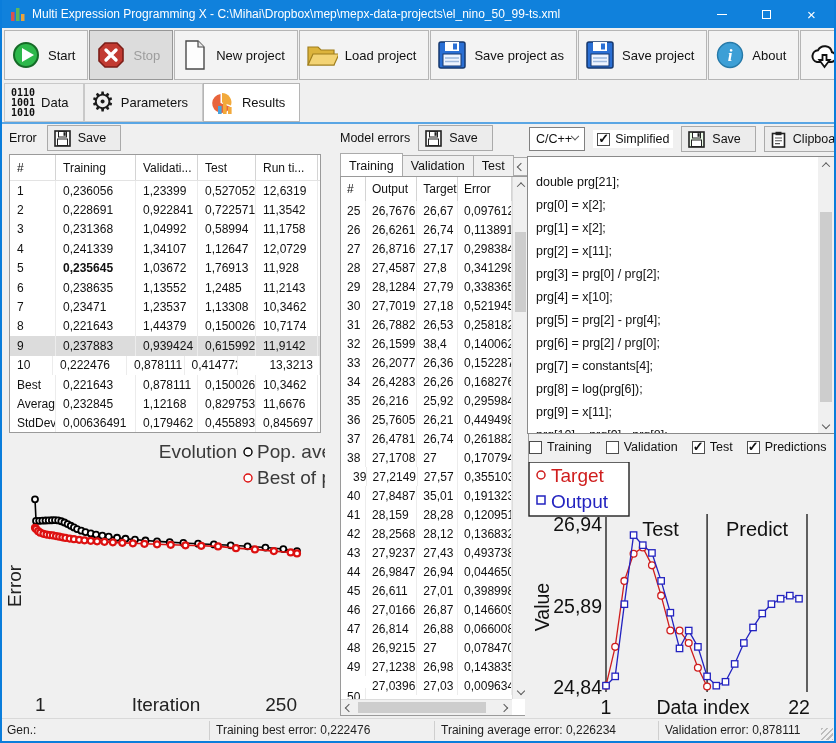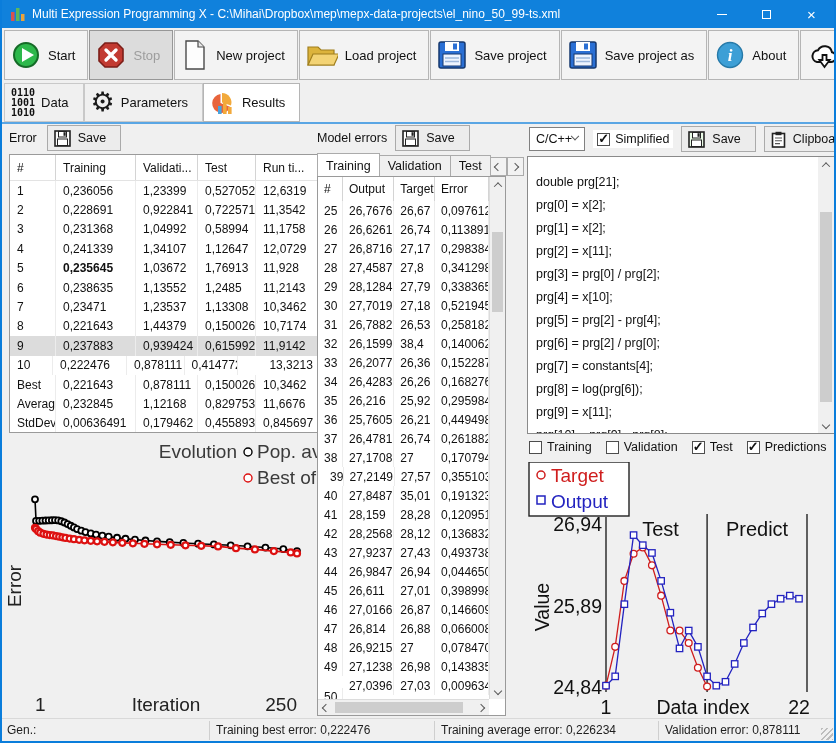--- a/index.html
+++ b/index.html
@@ -28,21 +28,21 @@
   .blue-sep { position:absolute; left:0; top:122px; width:100%; height:2px; background:#5aa6e4; }
 
   
   .main { position:absolute; left:0; top:124px; width:832px; height:594px; background:#f0f0f0; }
   .panel { position:absolute; top:0; }
 
   .mini-btn { display:inline-flex; align-items:center; gap:7px; padding:0 14px 0 6px; height:26px; border:1px solid #aaa; background:#ececec; font-size:12.5px; }
 
   
   #left-panel  { left:3px;  width:320px; height:594px; }
-  #mid-panel   { left:313px; width:193px; height:594px; }
+  #mid-panel   { left:336px; width:193px; height:594px; }
   #right-panel { left:523px; width:311px; height:594px; }
 
   .lp-head { position:absolute; left:4px; top:1px; height:26px; display:flex; align-items:center; gap:10px; }
   .datatable { position:absolute; background:#fff; border:1px solid #9a9a9a; overflow:hidden; }
   #left-table { left:4px; top:30px; width:312px; height:279px; }
   .trow { display:flex; height:19.4px; align-items:center; }
   .trow.header { height:26px; border-bottom:1px solid #e3e3e3; }
   .trow.selected { background:#dcdcdc; }
   .tcell { padding:0 4px 0 7px; overflow:hidden; white-space:nowrap; border-right:1px solid #ececec; height:100%; display:flex; align-items:center; }
   .trow.header .tcell { border-right:1px solid #d4d4d4; }
@@ -143,31 +143,31 @@
       <span class="lbl">Load project</span>
     </div>
     <div class="tbtn">
       <svg width="30" height="30">
           <rect x="2" y="2" width="26" height="26" rx="2" fill="#2a6fd4" stroke="#16386e" stroke-width="1.5"></rect>
           <rect x="8" y="2" width="14" height="9" fill="#fff"></rect>
           <rect x="16" y="3.5" width="4" height="6" fill="#2a6fd4"></rect>
           <rect x="6" y="14" width="18" height="12" fill="#eef4ff" stroke="#16386e" stroke-width="1"></rect>
           <path d="M8 18 h14 M8 21.5 h14" stroke="#9db8dd" stroke-width="1.4"></path>
         </svg>
-      <span class="lbl">Save project</span>
+      <span class="lbl">Save project as</span>
     </div>
     <div class="tbtn">
       <svg width="30" height="30">
           <rect x="2" y="2" width="26" height="26" rx="2" fill="#2a6fd4" stroke="#16386e" stroke-width="1.5"></rect>
           <rect x="8" y="2" width="14" height="9" fill="#fff"></rect>
           <rect x="16" y="3.5" width="4" height="6" fill="#2a6fd4"></rect>
           <rect x="6" y="14" width="18" height="12" fill="#eef4ff" stroke="#16386e" stroke-width="1"></rect>
           <path d="M8 18 h14 M8 21.5 h14" stroke="#9db8dd" stroke-width="1.4"></path>
         </svg>
-      <span class="lbl">Save project as</span>
+      <span class="lbl">Save project</span>
     </div>
     <div style="width:6px"></div>
     <div class="tbtn">
       <svg width="30" height="30">
           <circle cx="15" cy="15" r="12.5" fill="#3d9fd6" stroke="#2679a8" stroke-width="1.4"></circle>
           <text x="15" y="21" text-anchor="middle" font-family="Liberation Serif, serif" font-style="italic" font-weight="bold" font-size="17" fill="#fff">i</text>
         </svg>
       <span class="lbl">About</span>
     </div>
     <div class="tbtn">

